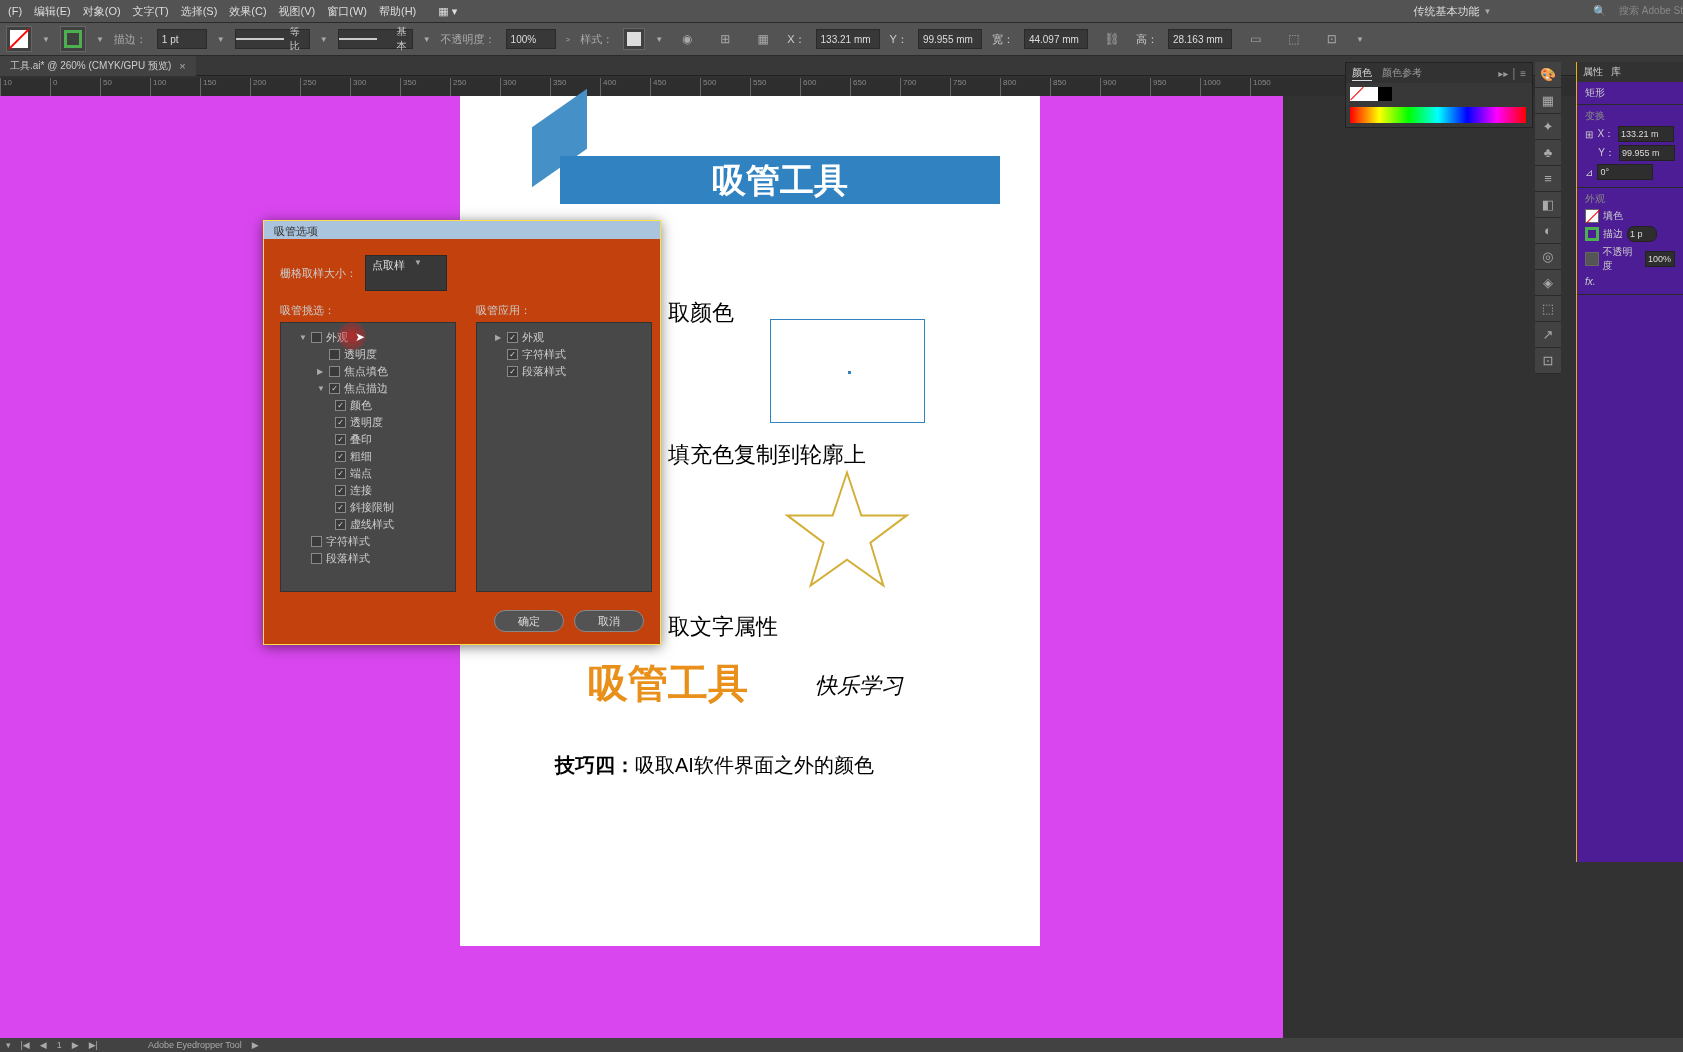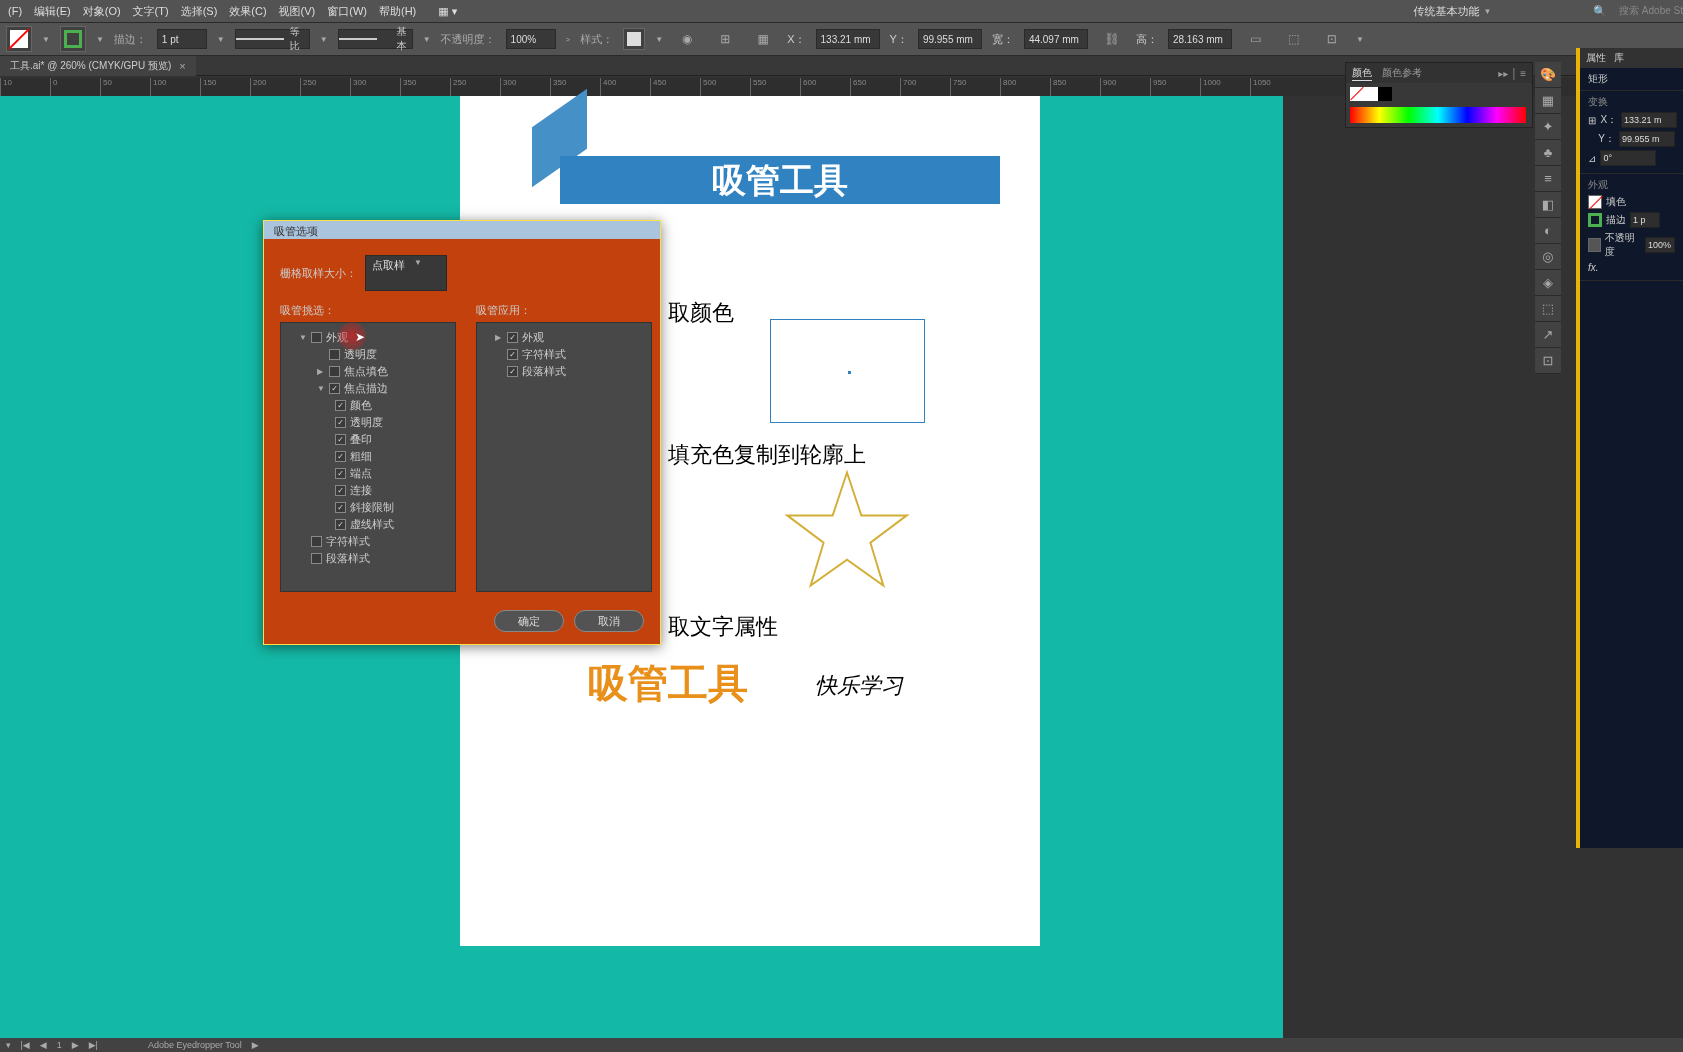--- a/index.html
+++ b/index.html
@@ -22,21 +22,21 @@
 .icon-btn { width: 28px; height: 22px; display: flex; align-items: center; justify-content: center; color: #aaa; font-size: 12px; }
 .chevd { font-size: 8px; color: #aaa; }
 
 .tabbar { height: 20px; background: #383838; border-bottom: 1px solid #222; display: flex; align-items: center; }
 .doctab { height: 20px; padding: 0 10px; background: #424242; color: #ccc; font-size: 10px; display: flex; align-items: center; gap: 8px; }
 .doctab .close { color: #aaa; font-size: 11px; }
 
 .rulerh { position: absolute; top: 78px; left: 0; right: 16px; height: 18px; background: #2e2e2e; display: flex; color: #888; font-size: 8px; }
 .rulerh .tick { width: 50px; border-left: 1px solid #666; padding-left: 2px; }
 
-.canvas-area { position: absolute; top: 96px; left: 0; right: 400px; bottom: 12px; background: #14b8a6; padding-left: 22px; }
+.canvas-area { position: absolute; top: 96px; left: 0; right: 400px; bottom: 12px; background: #d946ef; padding-left: 22px; }
 .artboard { position: absolute; left: 460px; top: 0; width: 580px; height: 850px; background: white; }
 
 .blue-banner-3d { position: absolute; top: 12px; left: 72px; width: 55px; height: 60px; background: #4690c8; transform: skewY(-35deg); }
 .blue-banner { position: absolute; top: 60px; left: 100px; width: 440px; height: 48px; background: #3082c1; color: white; font-size: 34px; font-weight: bold; text-align: center; line-height: 48px; }
 .sec-label { position: absolute; font-size: 22px; color: #000; }
 .red-sq { position: absolute; left: 100px; top: 224px; width: 100px; height: 100px; background: #d72027; }
 .sel-rect { position: absolute; left: 310px; top: 223px; width: 155px; height: 104px; border: 1px solid #3082c1; }
 .sel-dot { position: absolute; width: 3px; height: 3px; background: #3082c1; left: 50%; top: 50%; }
 .green-sq { position: absolute; left: 100px; top: 386px; width: 100px; height: 100px; background: #3aa647; }
 .star { position: absolute; left: 322px; top: 370px; width: 130px; height: 130px; }
@@ -69,21 +69,21 @@
 .panel-tabs { display: flex; height: 20px; background: #323232; font-size: 10px; color: #999; align-items: center; padding-left: 6px; gap: 10px; }
 .panel-tabs .active { color: #ddd; border-bottom: 1px solid #ddd; }
 .color-body { padding: 4px; }
 .swrow { display: flex; gap: 0; }
 .swbox { width: 14px; height: 14px; }
 .spectrum { width: 176px; height: 16px; background: linear-gradient(90deg, red, yellow, lime, cyan, blue, magenta, red); margin-top: 6px; }
 
 .panel-dock-col { position: absolute; top: 62px; right: 122px; width: 26px; display: flex; flex-direction: column; }
 .dock-icn { width: 26px; height: 26px; background: #424242; border-bottom: 1px solid #2a2a2a; display: flex; align-items: center; justify-content: center; color: #aaa; font-size: 13px; }
 
-.panel-props { position: absolute; top: 48px; right: 0; width: 107px; height: 800px; background: #0f172a; border-left: 4px solid #eab308; font-size: 10px; color: #ccc; }
+.panel-props { position: absolute; top: 62px; right: 0; width: 107px; height: 800px; background: #4c1d95; border-left: 1px solid #eab308; font-size: 10px; color: #ccc; }
 .pp-tabs { display: flex; height: 20px; background: #323232; align-items: center; padding-left: 6px; gap: 8px; font-size: 10px;}
 .pp-sec { padding: 4px 8px; border-bottom: 1px solid #2a2a2a; }
 .pp-label { color: #888; }
 .pp-field { display: flex; align-items: center; gap: 4px; margin: 3px 0; }
 .pp-input { background: #2e2e2e; border: 1px solid #222; color: #ddd; width: 56px; height: 16px; font-size: 9px; padding: 0 2px;}
 .pp-btn { width: 92px; height: 18px; background: #484848; border: 1px solid #2a2a2a; color: #ccc; font-size: 9px; margin: 3px 0;}
 .sw-small { width: 14px; height: 14px; border: 1px solid #666; }
 
 .statusbar { position: absolute; bottom: 0; left: 0; right: 0; height: 14px; background: #424242; display: flex; align-items: center; font-size: 9px; color: #aaa; padding: 0 6px; gap: 10px; }
 </style>
@@ -203,20 +203,21 @@
         <div class="sel-dot"></div>
       </div>
     <div class="sec-label" style="top:344px;left:208px">填充色复制到轮廓上</div>
     <div class="green-sq"></div>
     <svg class="star" viewBox="0 0 100 100">
         <polygon points="50,5 61,38 96,38 68,59 78,92 50,72 22,92 32,59 4,38 39,38" fill="none" stroke="#d4af37" stroke-width="1.5"></polygon>
       </svg>
     <div class="sec-label" style="top:516px;left:208px">取文字属性</div>
     <div class="orange-title">吸管工具</div>
     <div class="italic-sub">快乐学习</div>
+    <div class="tip4"><b>技巧四：</b><span>吸取AI软件界面之外的颜色</span></div>
   </div>
 </div>
 
 <div class="dialog">
   <div class="dlg-title">吸管选项</div>
   <div class="dlg-body">
     <div class="dlg-row">
       <span>栅格取样大小：</span>
       <div class="dlg-select"><span>点取样</span> <span style="float:right" class="chevd">▼</span></div>
     </div>
@@ -378,21 +379,21 @@
     <div class="pp-label">外观</div>
     <div class="pp-field">
         <div class="sw-small" style="background:white;position:relative">
           <div style="position:absolute;width:18px;height:1px;background:red;transform:rotate(-45deg);top:6px;left:-2px"></div>
         </div>
         <span>填色</span>
       </div>
     <div class="pp-field">
         <div class="sw-small" style="border:3px solid #4caf50"></div>
         <span>描边</span>
-        <input class="pp-input" style="width: 30px;" value="1 p">
+        <input class="pp-input" style="width: 30px; border-radius: 7px;" value="1 p">
       </div>
     <div class="pp-field">
         <div class="sw-small" style="background:#555"></div>
         <span>不透明度</span>
         <input class="pp-input" style="width: 30px;" value="100%">
       </div>
     <div class="pp-field">
         <span style="font-style:italic">fx.</span>
       </div>
   </div>

